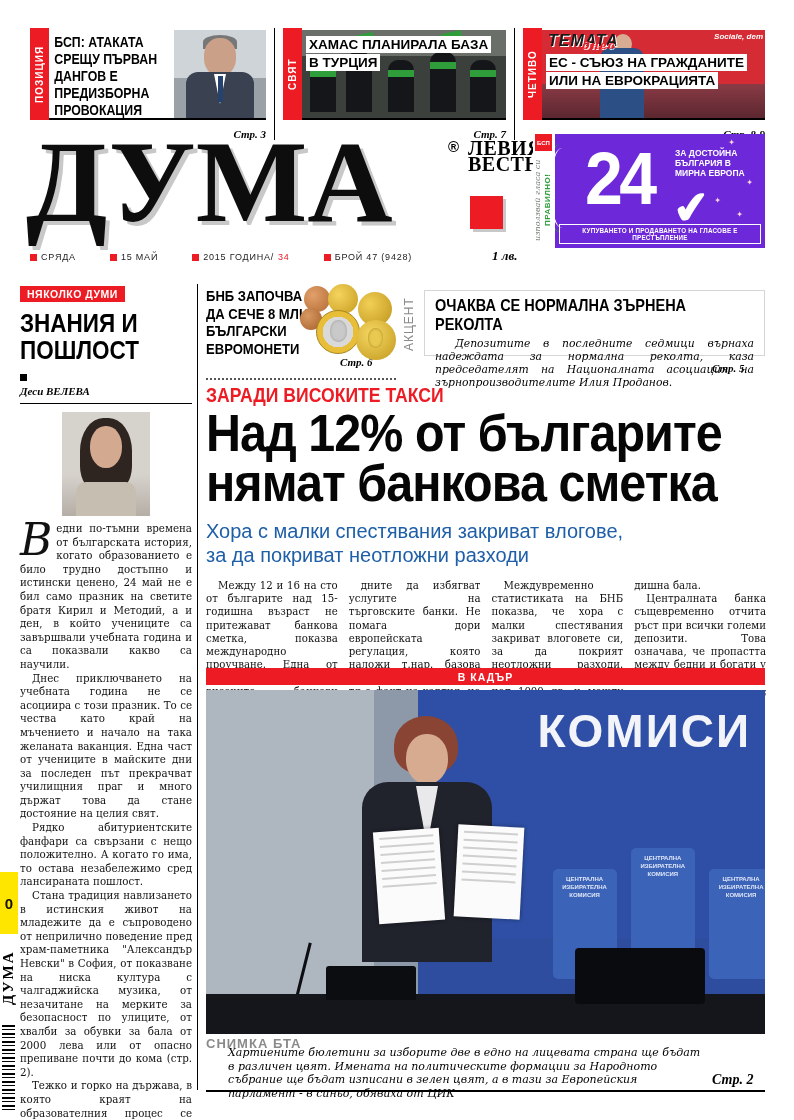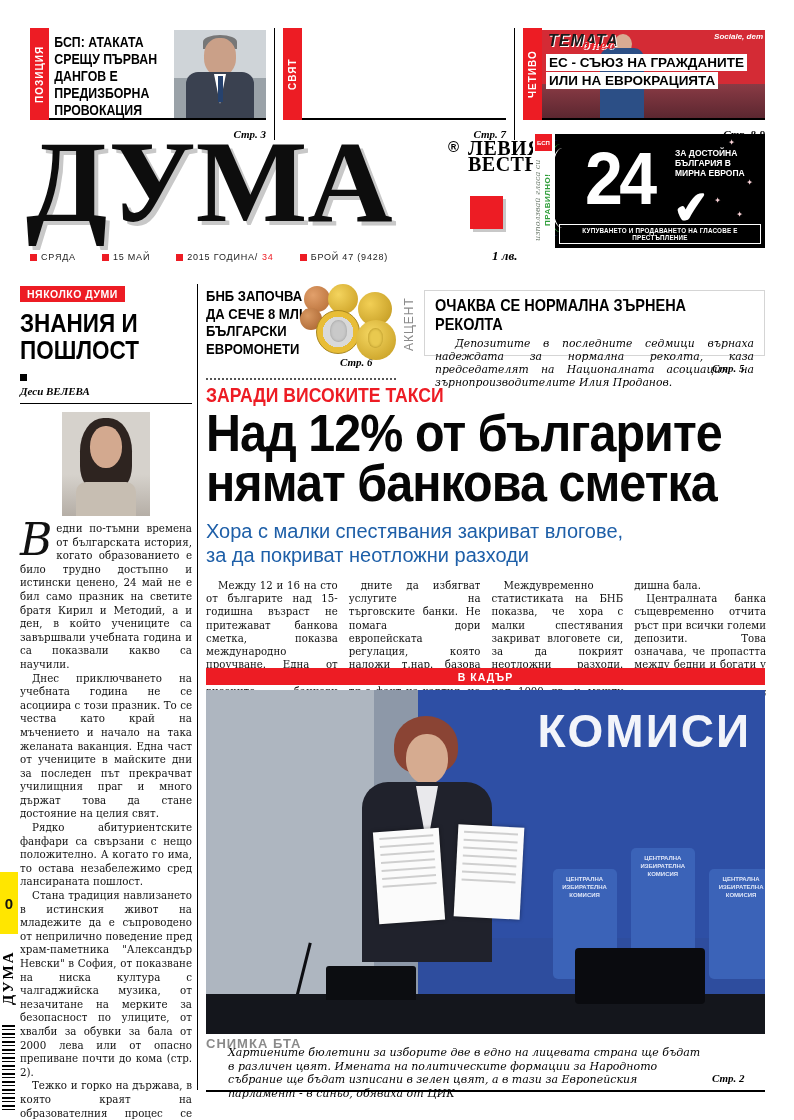--- a/index.html
+++ b/index.html
@@ -54,33 +54,33 @@
   .tagline { position:absolute; left:468px; top:140px; font-family:"Liberation Serif",serif; font-weight:bold; font-size:20px; line-height:16px; letter-spacing:.5px; }
   .red-square { position:absolute; left:470px; top:196px; width:33px; height:33px; background:#ed1c24; box-shadow:3px 3px 0 #c8c8c8; }
 
   
   .ad { position:absolute; left:533px; top:134px; width:232px; height:114px; display:flex; }
   .ad-left { position:relative; width:22px; background:#fff; }
   .ad-bsp { position:absolute; left:2px; top:0px; width:17px; height:17px; background:#ed1c24; color:#fff; font-size:6px; font-weight:bold; display:flex; align-items:center; justify-content:center; }
   .ad-vert { position:absolute; left:0; top:18px; width:22px; height:96px; writing-mode:vertical-rl; transform:rotate(180deg); font-size:8px; line-height:10px; text-align:center; }
   .ad-vert .v1 { font-family:"DejaVu Serif",serif; font-style:italic; color:#6f7d6f; }
   .ad-vert .v2 { font-weight:bold; color:#2f9e3a; letter-spacing:.5px; }
-  .ad-main { position:relative; flex:1; background:#000000; overflow:hidden; }
+  .ad-main { position:relative; flex:1; background:#6d28d9; overflow:hidden; }
   .ad-wave { position:absolute; border-radius:50%; }
   .w1 { left:-14px; top:6px; width:34px; height:96px; border-left:3px solid #1d3f9e; }
   .w2 { left:-10px; top:10px; width:30px; height:88px; border-left:3px solid #2f9e3a; }
   .w3 { left:-6px; top:14px; width:26px; height:80px; border-left:2px solid #fff; }
   .ad-24 { position:absolute; left:30px; top:8px; color:#fff; font-weight:bold; font-size:74px; line-height:74px; letter-spacing:-4px; transform:scaleX(.92); transform-origin:left; }
   .ad-check { position:absolute; left:118px; top:48px; color:#fff; font-size:44px; font-weight:bold; transform:rotate(-6deg); }
   .ad-slogan { position:absolute; right:4px; top:14px; width:86px; color:#fff; font-weight:bold; font-size:8.5px; line-height:10px; text-align:left; }
   .ad-star { position:absolute; color:#ffd7dc; font-size:8px; }
   .ad-bottom { position:absolute; left:4px; right:4px; bottom:4px; border:1px solid #fff; color:#fff; font-weight:bold; font-size:6.3px; text-align:center; padding:2px 1px; letter-spacing:.2px; }
 
   
-  .dateline { position:absolute; left:30px; top:252px; width:480px; display:flex; gap:26px; font-size:9px; letter-spacing:.8px; color:#222; }
+  .dateline { position:absolute; left:30px; top:252px; width:480px; display:flex; gap:34px; font-size:9px; letter-spacing:.8px; color:#222; }
   .dl-item { display:flex; align-items:center; gap:4px; }
   .sq { display:inline-block; width:7px; height:7px; background:#ed1c24; }
   .dl-red { color:#ed1c24; }
   .price { position:absolute; left:492px; top:248px; font-family:"Liberation Serif",serif; font-style:italic; font-weight:bold; font-size:13px; }
   .webline { position:absolute; left:30px; top:262px; width:735px; display:flex; align-items:center; gap:6px; }
   .webline .rule { flex:1; height:3px; background:#000; }
   .webline .url { font-family:"Liberation Serif",serif; font-weight:bold; font-style:italic; font-size:14px; }
   .webline .rsq { width:11px; height:11px; background:#ed1c24; }
 
   
@@ -150,21 +150,21 @@
   .kp-ballot { position:absolute; width:66px; height:92px; background:#fbfbfb; box-shadow:0 0 4px rgba(0,0,0,.4); }
   .kp-ballot i { display:block; height:2px; background:#cfcfcf; margin:6px 6px 0; }
   .kb1 { left:170px; top:140px; transform:rotate(-4deg); }
   .kb2 { left:250px; top:136px; transform:rotate(3deg); }
   .kp-desk { position:absolute; left:0; bottom:0; width:100%; height:40px; background:#14161c; }
   .kp-laptop { position:absolute; left:120px; bottom:34px; width:90px; height:34px; background:#0c0d11; border-radius:3px 3px 0 0; }
   .kp-laptop2 { position:absolute; right:60px; bottom:30px; width:130px; height:56px; background:#0a0b0f; border-radius:4px; }
   .kp-mic { position:absolute; left:96px; bottom:36px; width:3px; height:56px; background:#0c0d11; transform:rotate(14deg); }
   .kp-credit { position:absolute; left:206px; top:1036px; width:559px; font-size:13px; color:#8a8a8a; letter-spacing:1px;font-weight:bold; }
   .kcaption { position:absolute; left:228px; top:1046px; width:478px; font-family:"DejaVu Serif",serif; font-style:italic; font-size:11px; line-height:13.5px; }
-  .kcaption-page { position:absolute; left:712px; top:1072px; font-family:"Liberation Serif",serif; font-style:italic; font-weight:bold; font-size:11px; }
+  .kcaption-page { position:absolute; left:712px; top:1072px; font-family:"Liberation Serif",serif; font-style:italic; font-weight:bold; font-size:14px; }
   .bottom-rule { position:absolute; left:206px; top:1090px; width:559px; height:2px; background:#000; }
 </style>
 </head>
 <body>
 
 <div class="page">
 
   <aside class="spine">
     <div class="spine-zero">0</div>
     <div class="spine-logo">ДУМА</div>
@@ -185,20 +185,44 @@
               <div class="tie"></div>
           </div>
         </div>
       </div>
       <div class="t-pageref">Стр. 3</div>
     </div>
 
     <div class="teaser t2">
       <div class="teaser-inner">
         <div class="tag">СВЯТ</div>
+        <div class="teaser-body">
+          <div class="overlay-photo photo-hamas">
+            <i style="left:8px" class="a">
+                <em></em>
+              </i>
+            <i style="left:44px" class="b">
+                <em></em>
+              </i>
+            <i style="left:86px" class="a">
+                <em></em>
+              </i>
+            <i style="left:128px" class="b">
+                <em></em>
+              </i>
+            <i style="left:168px" class="a">
+                <em></em>
+              </i>
+            <span class="flag" style="left:52px;top:4px"></span>
+            <span class="flag" style="left:140px;top:2px"></span>
+          </div>
+          <div class="headline-overlay" style="top:8px">
+            <span>ХАМАС ПЛАНИРАЛА БАЗА В ТУРЦИЯ</span>
+          </div>
+        </div>
       </div>
       <div class="t-pageref">Стр. 7</div>
     </div>
 
     <div class="teaser t3">
       <div class="teaser-inner">
         <div class="tag">ЧЕТИВО</div>
         <div class="teaser-body">
           <div class="overlay-photo photo-eu">
             <div class="crowd"></div>

